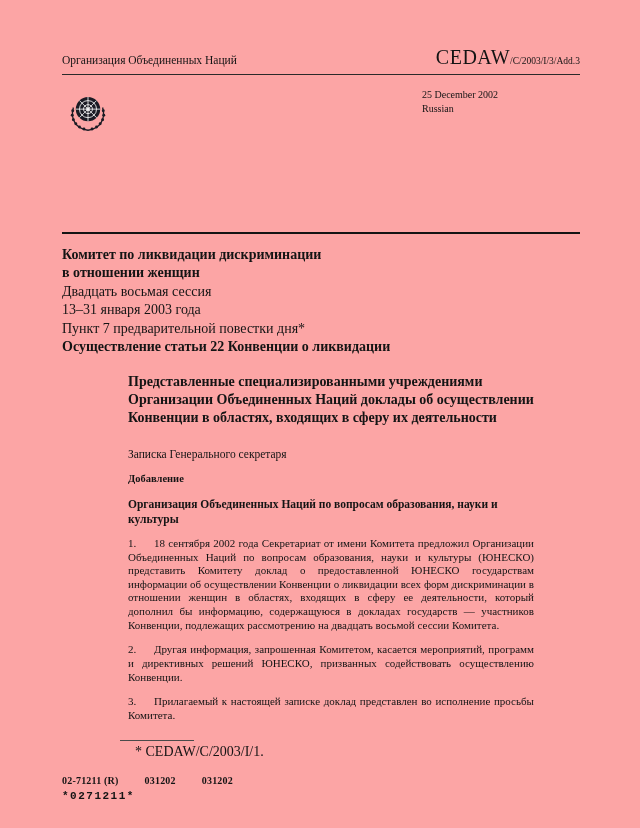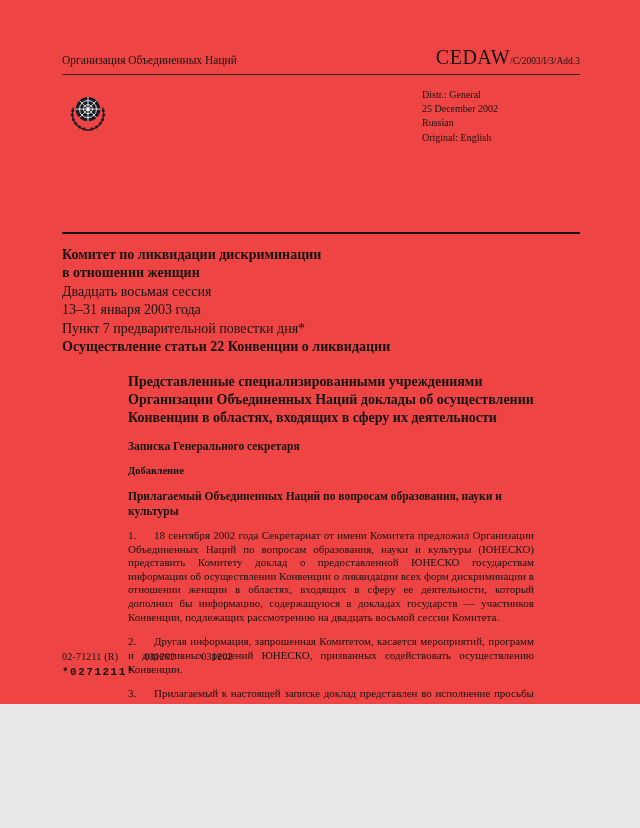--- a/index.html
+++ b/index.html
@@ -1,20 +1,20 @@
 <!DOCTYPE html>
 <html><head>
 <meta charset="utf-8">
 <style>
   html,body{margin:0;padding:0;background:#e9e9e9;}
   .page{
     position:relative;
-    width:640px;height:704px;
+    width:640px;height:828px;
     margin:0 auto;
-    background:#ef4444;
+    background:#fca5a5;
     font-family:"Liberation Serif", serif;
     color:#141414;
     overflow:hidden;
     box-sizing:border-box;
     padding:46px 60px 0 62px;
   }
   
   .top-header{display:flex;justify-content:space-between;align-items:flex-end;}
   .org-name{font-size:11.5px;padding-bottom:3px;}
   .doc-symbol{white-space:nowrap;}
@@ -30,34 +30,34 @@
   .distr-block{margin-left:auto;width:158px;font-size:10px;line-height:1.42;padding-top:2px;}
   .distr-block div{white-space:nowrap;}
 
   
   .committee{margin-top:12px;font-size:14px;line-height:1.32;}
   .c-bold{font-weight:bold;}
 
   
   .body-block{margin-left:66px;width:406px;margin-top:16px;}
   .doc-title{font-size:14px;font-weight:bold;line-height:1.28;}
-  .subtitle{font-size:11.5px;font-weight:bold;margin-top:13px;}
+  .subtitle{font-size:11.5px;font-weight:normal;margin-top:21px;}
   .addendum{font-size:10.5px;font-weight:bold;margin-top:13px;}
   .section-heading{font-size:11.5px;font-weight:bold;margin-top:13px;line-height:1.32;}
   .para{font-size:11px;line-height:1.24;text-align:justify;margin-top:10px;}
   .pnum{display:inline-block;width:26px;}
 
   
   .footnote{margin-top:18px;margin-left:50px;}
   .fn-rule{width:74px;border-top:1px solid #4a4a4a;margin-left:8px;}
   .fn-text{font-size:14px;margin-left:23px;margin-top:3px;}
 
   
   .footer{position:absolute;left:62px;bottom:26px;}
-  .footer-line1{font-size:10px;font-weight:normal;letter-spacing:0.2px;}
+  .footer-line1{font-size:10px;font-weight:bold;letter-spacing:0.2px;}
   .footer-line1 span{margin-right:26px;}
   .barcode-text{font-family:"Liberation Mono", monospace;font-size:11px;font-weight:bold;letter-spacing:1.5px;margin-top:4px;}
 </style>
 </head>
 <body>
 
 <div class="page">
 
   <div class="top-header">
     <div class="org-name">Организация Объединенных Наций</div>
@@ -94,43 +94,41 @@
           <circle cx="50.8" cy="28" r="1.8"></circle>
             <circle cx="51.4" cy="33.5" r="1.8"></circle>
             <circle cx="50" cy="39" r="1.8"></circle>
             <circle cx="47" cy="44" r="1.8"></circle>
             <circle cx="42.5" cy="48" r="1.8"></circle>
             <circle cx="37" cy="50.5" r="1.8"></circle>
         </g>
       </svg>
     </div>
     <div class="distr-block">
-      <div>Distr.: General</div>
       <div>25 December 2002</div>
       <div>Russian</div>
-      <div>Original: English</div>
     </div>
   </div>
 
   <hr class="thick">
 
   <div class="committee">
     <div class="c-bold">Комитет по ликвидации дискриминации</div>
     <div class="c-bold">в отношении женщин</div>
     <div>Двадцать восьмая сессия</div>
     <div>13–31 января 2003 года</div>
     <div>Пункт 7 предварительной повестки дня*</div>
     <div class="c-bold">Осуществление статьи 22 Конвенции о ликвидации</div>
   </div>
 
   <div class="body-block">
     <div class="doc-title">Представленные специализированными учреждениями Организации Объединенных Наций доклады об осуществлении Конвенции в областях, входящих в сферу их деятельности</div>
     <div class="subtitle">Записка Генерального секретаря</div>
     <div class="addendum">Добавление</div>
-    <div class="section-heading">Прилагаемый Объединенных Наций по вопросам образования, науки и культуры</div>
+    <div class="section-heading">Организация Объединенных Наций по вопросам образования, науки и культуры</div>
 
     <p class="para"><span class="pnum">1.</span><span>18 сентября 2002 года Секретариат от имени Комитета предложил Организации Объединенных Наций по вопросам образования, науки и культуры (ЮНЕСКО) представить Комитету доклад о предоставленной ЮНЕСКО государствам информации об осуществлении Конвенции о ликвидации всех форм дискриминации в отношении женщин в областях, входящих в сферу ее деятельности, который дополнил бы информацию, содержащуюся в докладах государств — участников Конвенции, подлежащих рассмотрению на двадцать восьмой сессии Комитета.</span></p>
 
     <p class="para"><span class="pnum">2.</span><span>Другая информация, запрошенная Комитетом, касается мероприятий, программ и директивных решений ЮНЕСКО, призванных содействовать осуществлению Конвенции.</span></p>
 
     <p class="para"><span class="pnum">3.</span><span>Прилагаемый к настоящей записке доклад представлен во исполнение просьбы Комитета.</span></p>
   </div>
 
   <div class="footnote">
     <div class="fn-rule"></div>

